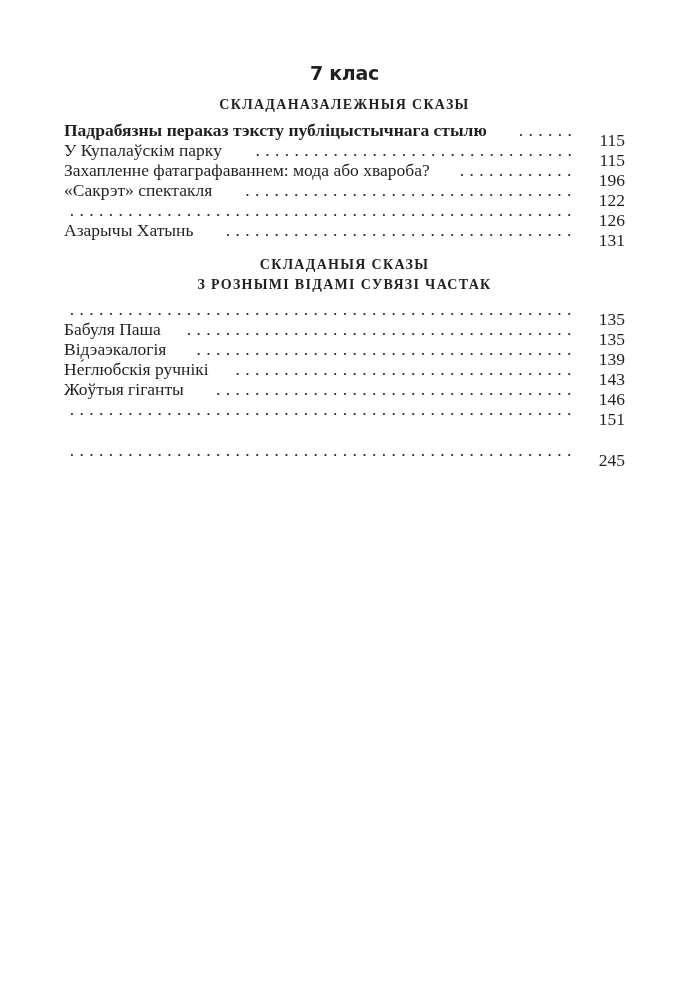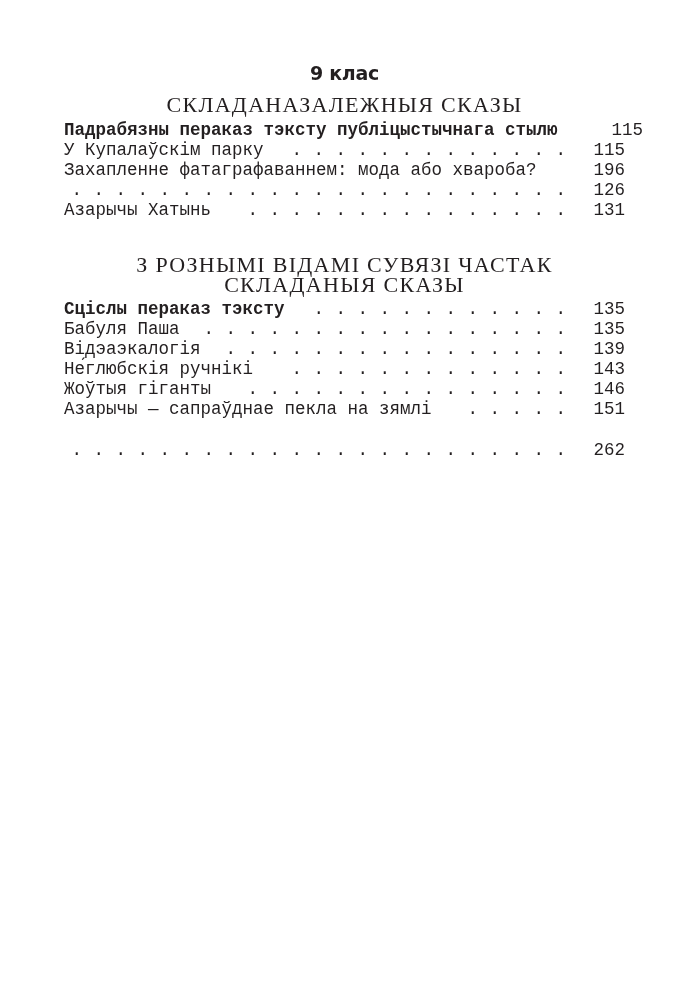--- a/index.html
+++ b/index.html
@@ -9,47 +9,47 @@
     font-family: "DejaVu Serif", "Liberation Serif", serif;
   }
   .page { position: absolute; left: 64px; top: 0; width: 561px; }
   .grade-title {
     position: absolute; left: 0; width: 561px; top: 60px; text-align: center;
     font-family: "DejaVu Sans", "Liberation Sans", sans-serif; font-weight: bold;
     font-size: 19px; line-height: 26px; letter-spacing: -0.3px;
   }
   .section-heading {
     position: absolute; left: 0; width: 561px; text-align: center;
-    font-family: "Liberation Serif", serif; font-weight: normal;
-    font-size: 22px; line-height: 20px; letter-spacing: 1.3px;
+    font-family: "Liberation Serif", serif; font-weight: bold;
+    font-size: 14px; line-height: 20px; letter-spacing: 1.3px;
   }
   .toc-list { position: absolute; left: 0; width: 561px; }
   .toc-row {
     display: flex; align-items: flex-start; height: 20px; line-height: 20px;
-    font-family: Liberation Mono, monospace; font-size: 17.5px; white-space: nowrap; gap: 24px;
+    font-family: Liberation Serif, serif; font-size: 17.5px; white-space: nowrap; gap: 24px;
   }
   .toc-row.bold .toc-title { font-weight: bold; }
   .toc-row.italic .toc-title { font-style: italic; }
   .toc-title { flex: 0 0 auto; }
   .toc-dots {
     flex: 1 1 auto; overflow: hidden; margin: 0 3px; position: relative; height: 20px;
   }
   .toc-dots::before {
     content: ". . . . . . . . . . . . . . . . . . . . . . . . . . . . . . . . . . . . . . . . . . . . . . . . . . . . . . . . . . . . . . . . . . . . . . . . . . . . . . . . . . . . . . . . . . . . . . . . . . . . . . . . . . . . . .";
     position: absolute; right: 0; top: 0; white-space: nowrap; letter-spacing: 0.5px;
     font-style: normal; font-weight: normal;
   }
-  .toc-page { flex: 0 0 auto; text-align: right; }
+  .toc-page { flex: 0 0 auto; text-align: right; margin-top: 10px; }
 </style>
 </head>
 <body>
 
 <div class="page">
 
-  <div class="grade-title">9 клас</div>
+  <div class="grade-title">7 клас</div>
 
   <div class="section-heading" style="top:95px;">
     <div>СКЛАДАНАЗАЛЕЖНЫЯ СКАЗЫ</div>
   </div>
 
   <div class="toc-list" style="top:120px;">
     <div class="toc-row bold">
       <span class="toc-title">Падрабязны пераказ тэксту публіцыстычнага стылю</span>
       <span class="toc-dots"></span>
       <span class="toc-page">115</span>
@@ -58,38 +58,42 @@
       <span class="toc-title">У Купалаўскім парку</span>
       <span class="toc-dots"></span>
       <span class="toc-page">115</span>
     </div>
     <div class="toc-row">
       <span class="toc-title">Захапленне фатаграфаваннем: мода або хвароба?</span>
       <span class="toc-dots"></span>
       <span class="toc-page">196</span>
     </div>
     <div class="toc-row">
+      <span class="toc-title">«Сакрэт» спектакля</span>
+      <span class="toc-dots"></span>
+      <span class="toc-page">122</span>
+    </div>
+    <div class="toc-row">
       <span class="toc-dots"></span>
       <span class="toc-page">126</span>
     </div>
     <div class="toc-row">
       <span class="toc-title">Азарычы Хатынь</span>
       <span class="toc-dots"></span>
       <span class="toc-page">131</span>
     </div>
   </div>
 
   <div class="section-heading" style="top:255px;">
+    <div>СКЛАДАНЫЯ СКАЗЫ</div>
     <div>З РОЗНЫМІ ВІДАМІ СУВЯЗІ ЧАСТАК</div>
-    <div>СКЛАДАНЫЯ СКАЗЫ</div>
   </div>
 
   <div class="toc-list" style="top:299px;">
     <div class="toc-row bold">
-      <span class="toc-title">Сціслы пераказ тэксту</span>
       <span class="toc-dots"></span>
       <span class="toc-page">135</span>
     </div>
     <div class="toc-row">
       <span class="toc-title">Бабуля Паша</span>
       <span class="toc-dots"></span>
       <span class="toc-page">135</span>
     </div>
     <div class="toc-row">
       <span class="toc-title">Відэаэкалогія</span>
@@ -100,26 +104,25 @@
       <span class="toc-title">Не́глюбскія ручнікі</span>
       <span class="toc-dots"></span>
       <span class="toc-page">143</span>
     </div>
     <div class="toc-row">
       <span class="toc-title">Жоўтыя гіганты</span>
       <span class="toc-dots"></span>
       <span class="toc-page">146</span>
     </div>
     <div class="toc-row">
-      <span class="toc-title">Азарычы — сапраўднае пекла на зямлі</span>
       <span class="toc-dots"></span>
       <span class="toc-page">151</span>
     </div>
   </div>
 
   <div class="toc-list" style="top:440px;">
     <div class="toc-row italic">
       <span class="toc-dots"></span>
-      <span class="toc-page">262</span>
+      <span class="toc-page">245</span>
     </div>
   </div>
 
 </div>
 
 </body></html>

